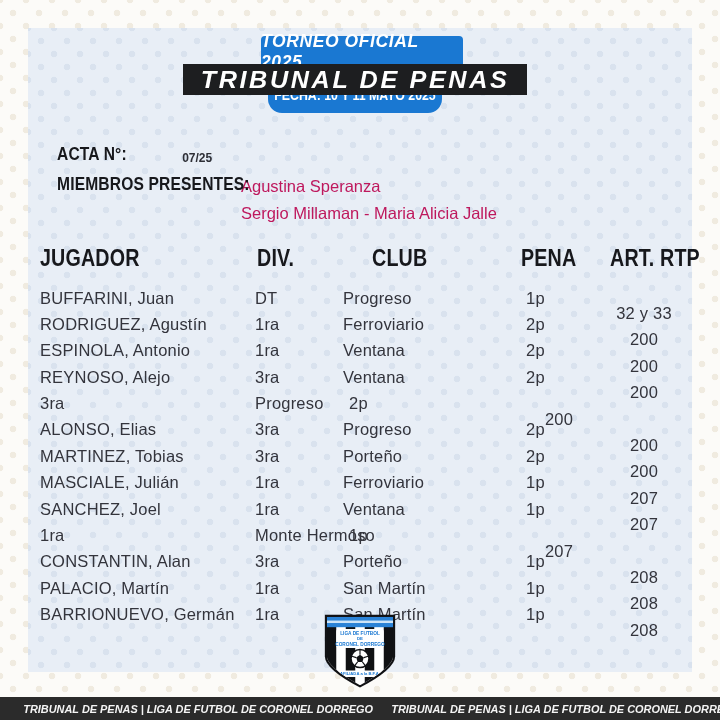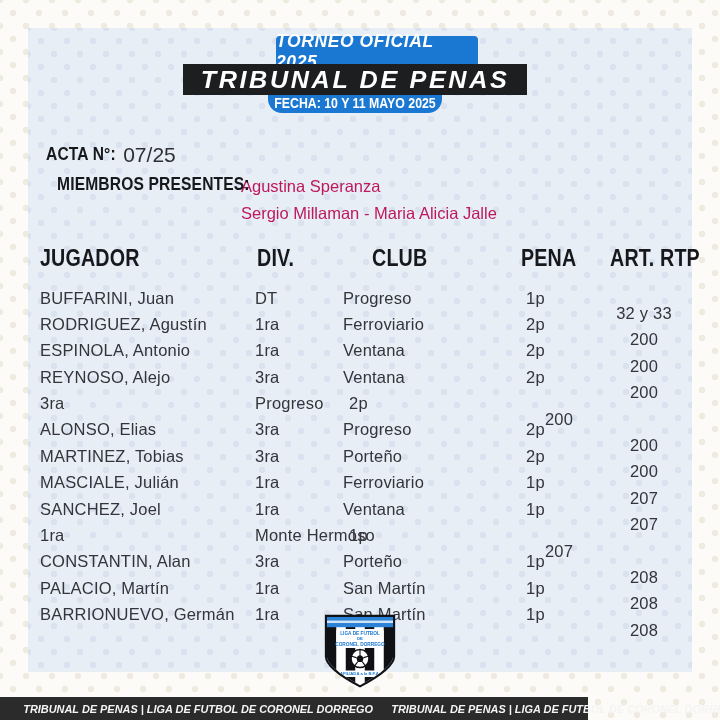--- a/index.html
+++ b/index.html
@@ -31,56 +31,56 @@
     position:absolute;left:28px;top:28px;width:664px;height:644px;
     background-color:var(--panel-bg);
     background-image:
       radial-gradient(var(--panel-dot) 3px, transparent 3.6px),
       radial-gradient(var(--panel-dot) 3px, transparent 3.6px);
     background-size:26px 26px;
     background-position:0 0,13px 13px;
   }
   
   .banner-blue{
-    position:absolute;left:276px;top:36px;width:202px;height:32px;
+    position:absolute;left:261px;top:36px;width:202px;height:32px;
     background:var(--blue);border-radius:4px;z-index:1;
     display:flex;align-items:center;justify-content:flex-start;
   }
   .banner-blue span{
     color:#fff;font-weight:700;font-style:italic;font-size:17.5px;letter-spacing:.6px;
   }
   .banner-black{
     position:absolute;left:183px;top:64px;width:344px;height:31px;
     background:var(--banner-black);z-index:3;
     display:flex;align-items:center;justify-content:center;
   }
   .banner-black span{
     color:#fff;font-weight:700;font-style:italic;font-size:24px;letter-spacing:2.5px;
     display:inline-block;transform:scaleX(1.05);white-space:nowrap;
   }
   .banner-pill{
     position:absolute;left:268px;top:84px;width:174px;height:29px;
     background:var(--blue);border-radius:6px 6px 14px 14px;z-index:2;
-    display:flex;align-items:flex-end;justify-content:center;padding-bottom:2px;
+    display:flex;align-items:flex-end;justify-content:center;padding-bottom:10px;
   }
   .banner-pill span{
     color:#fff;font-weight:700;font-size:14.5px;letter-spacing:0;
     display:inline-block;transform:scaleX(.85);white-space:nowrap;
   }
   
   .cond{
     font-weight:700;color:var(--ink);
     display:inline-block;transform:scaleX(.82);transform-origin:0 50%;
     white-space:nowrap;letter-spacing:.2px;
   }
   .acta{
-    position:absolute;left:46px;top:143px;display:flex;align-items:flex-start;z-index:1;
+    position:absolute;left:57px;top:143px;display:flex;align-items:flex-end;z-index:1;gap:48px;
   }
   .acta .cond{font-size:19px;}
-  .acta .value{font-size:21px;color:#2e2f36;margin-left:-8px;}
+  .acta .value{font-size:12px;color:#2e2f36;margin-left:-8px;font-weight:bold;}
   .members{
     position:absolute;left:57px;top:173px;display:flex;z-index:1;
   }
   .members .label-box{width:184px;flex:none;}
   .members .cond{font-size:19px;}
   .members .lines{font-size:16.5px;color:#be185d;line-height:27px;}
   
   .thead,.trow{
     display:grid;
     grid-template-columns:215px 88px 177px 90px 80px;
@@ -98,21 +98,21 @@
   .tbody .trow{height:26.4px;}
   .cell{
     font-size:16.5px;color:var(--cell-ink);letter-spacing:.2px;white-space:nowrap;
   }
   .cell.c4{padding-left:6px;}
   .cell.c5{text-align:center;padding-right:12px;margin-top:31px;}
   
   .logo{position:absolute;left:322px;top:611px;width:76px;height:78px;z-index:4;}
   
   .footer{
-    position:absolute;left:0;bottom:0;width:588px;height:23px;
+    position:absolute;left:0;bottom:0;width:720px;height:23px;
     background:var(--footer-dark);z-index:5;
     display:flex;align-items:center;justify-content:space-around;padding:4px 14px;
   }
   .footer span{
     color:#f4f4f4;font-weight:700;font-style:italic;font-size:11.5px;
     display:inline-block;transform:scaleX(.95);white-space:nowrap;letter-spacing:0;
   }
 </style>
 </head>
 <body>

